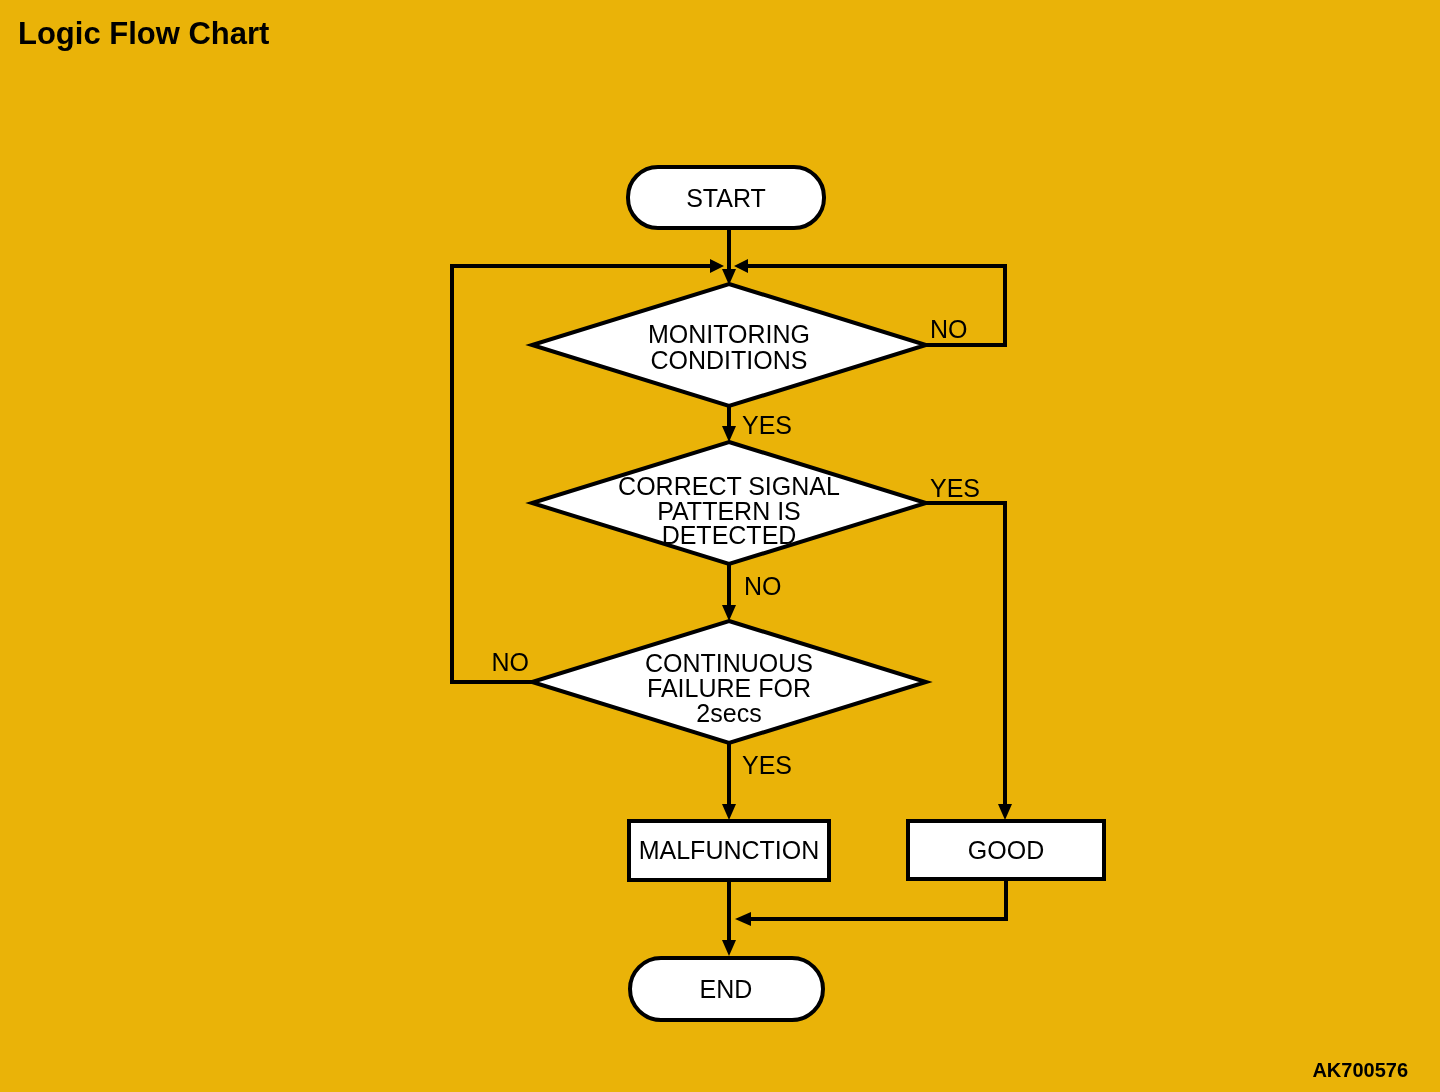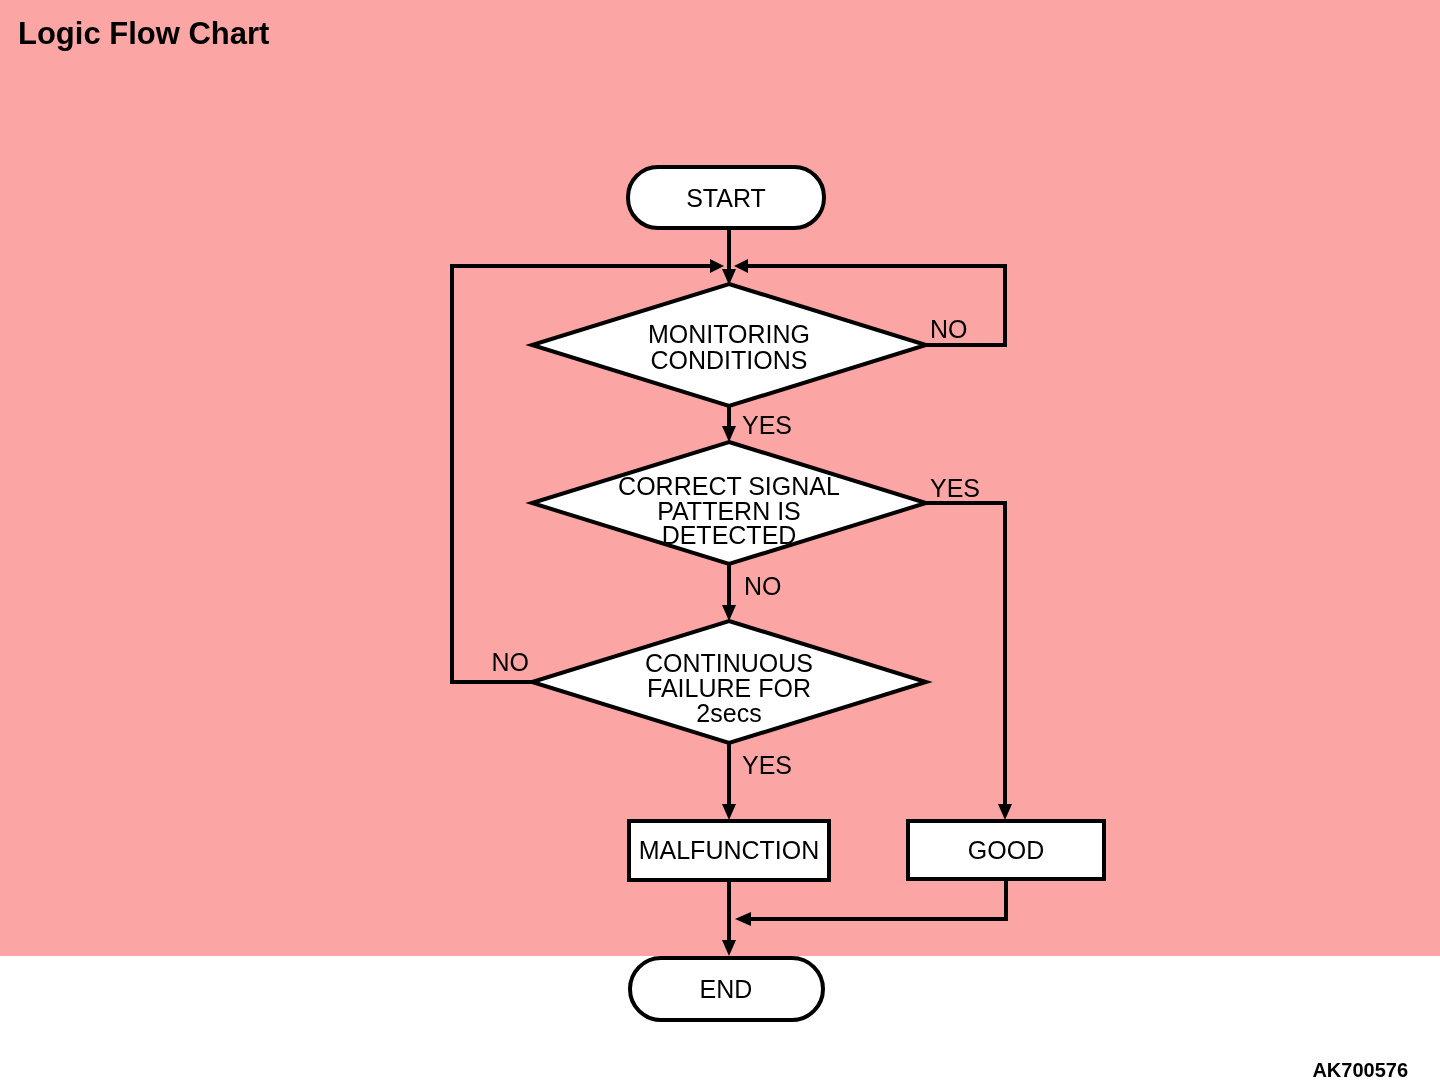--- a/index.html
+++ b/index.html
@@ -7,22 +7,22 @@
     padding: 0;
     background: #ffffff;
     width: 1440px;
     height: 1092px;
     overflow: hidden;
     font-family: "Liberation Sans", sans-serif;
   }
   .canvas-wrap {
     position: relative;
     width: 1440px;
-    height: 956px;
-    background: #fca5a5;
+    height: 1092px;
+    background: #eab308;
   }
   svg {
     display: block;
   }
   .shape {
     fill: #ffffff;
     stroke: #000000;
     stroke-width: 4;
   }
   .edge {

